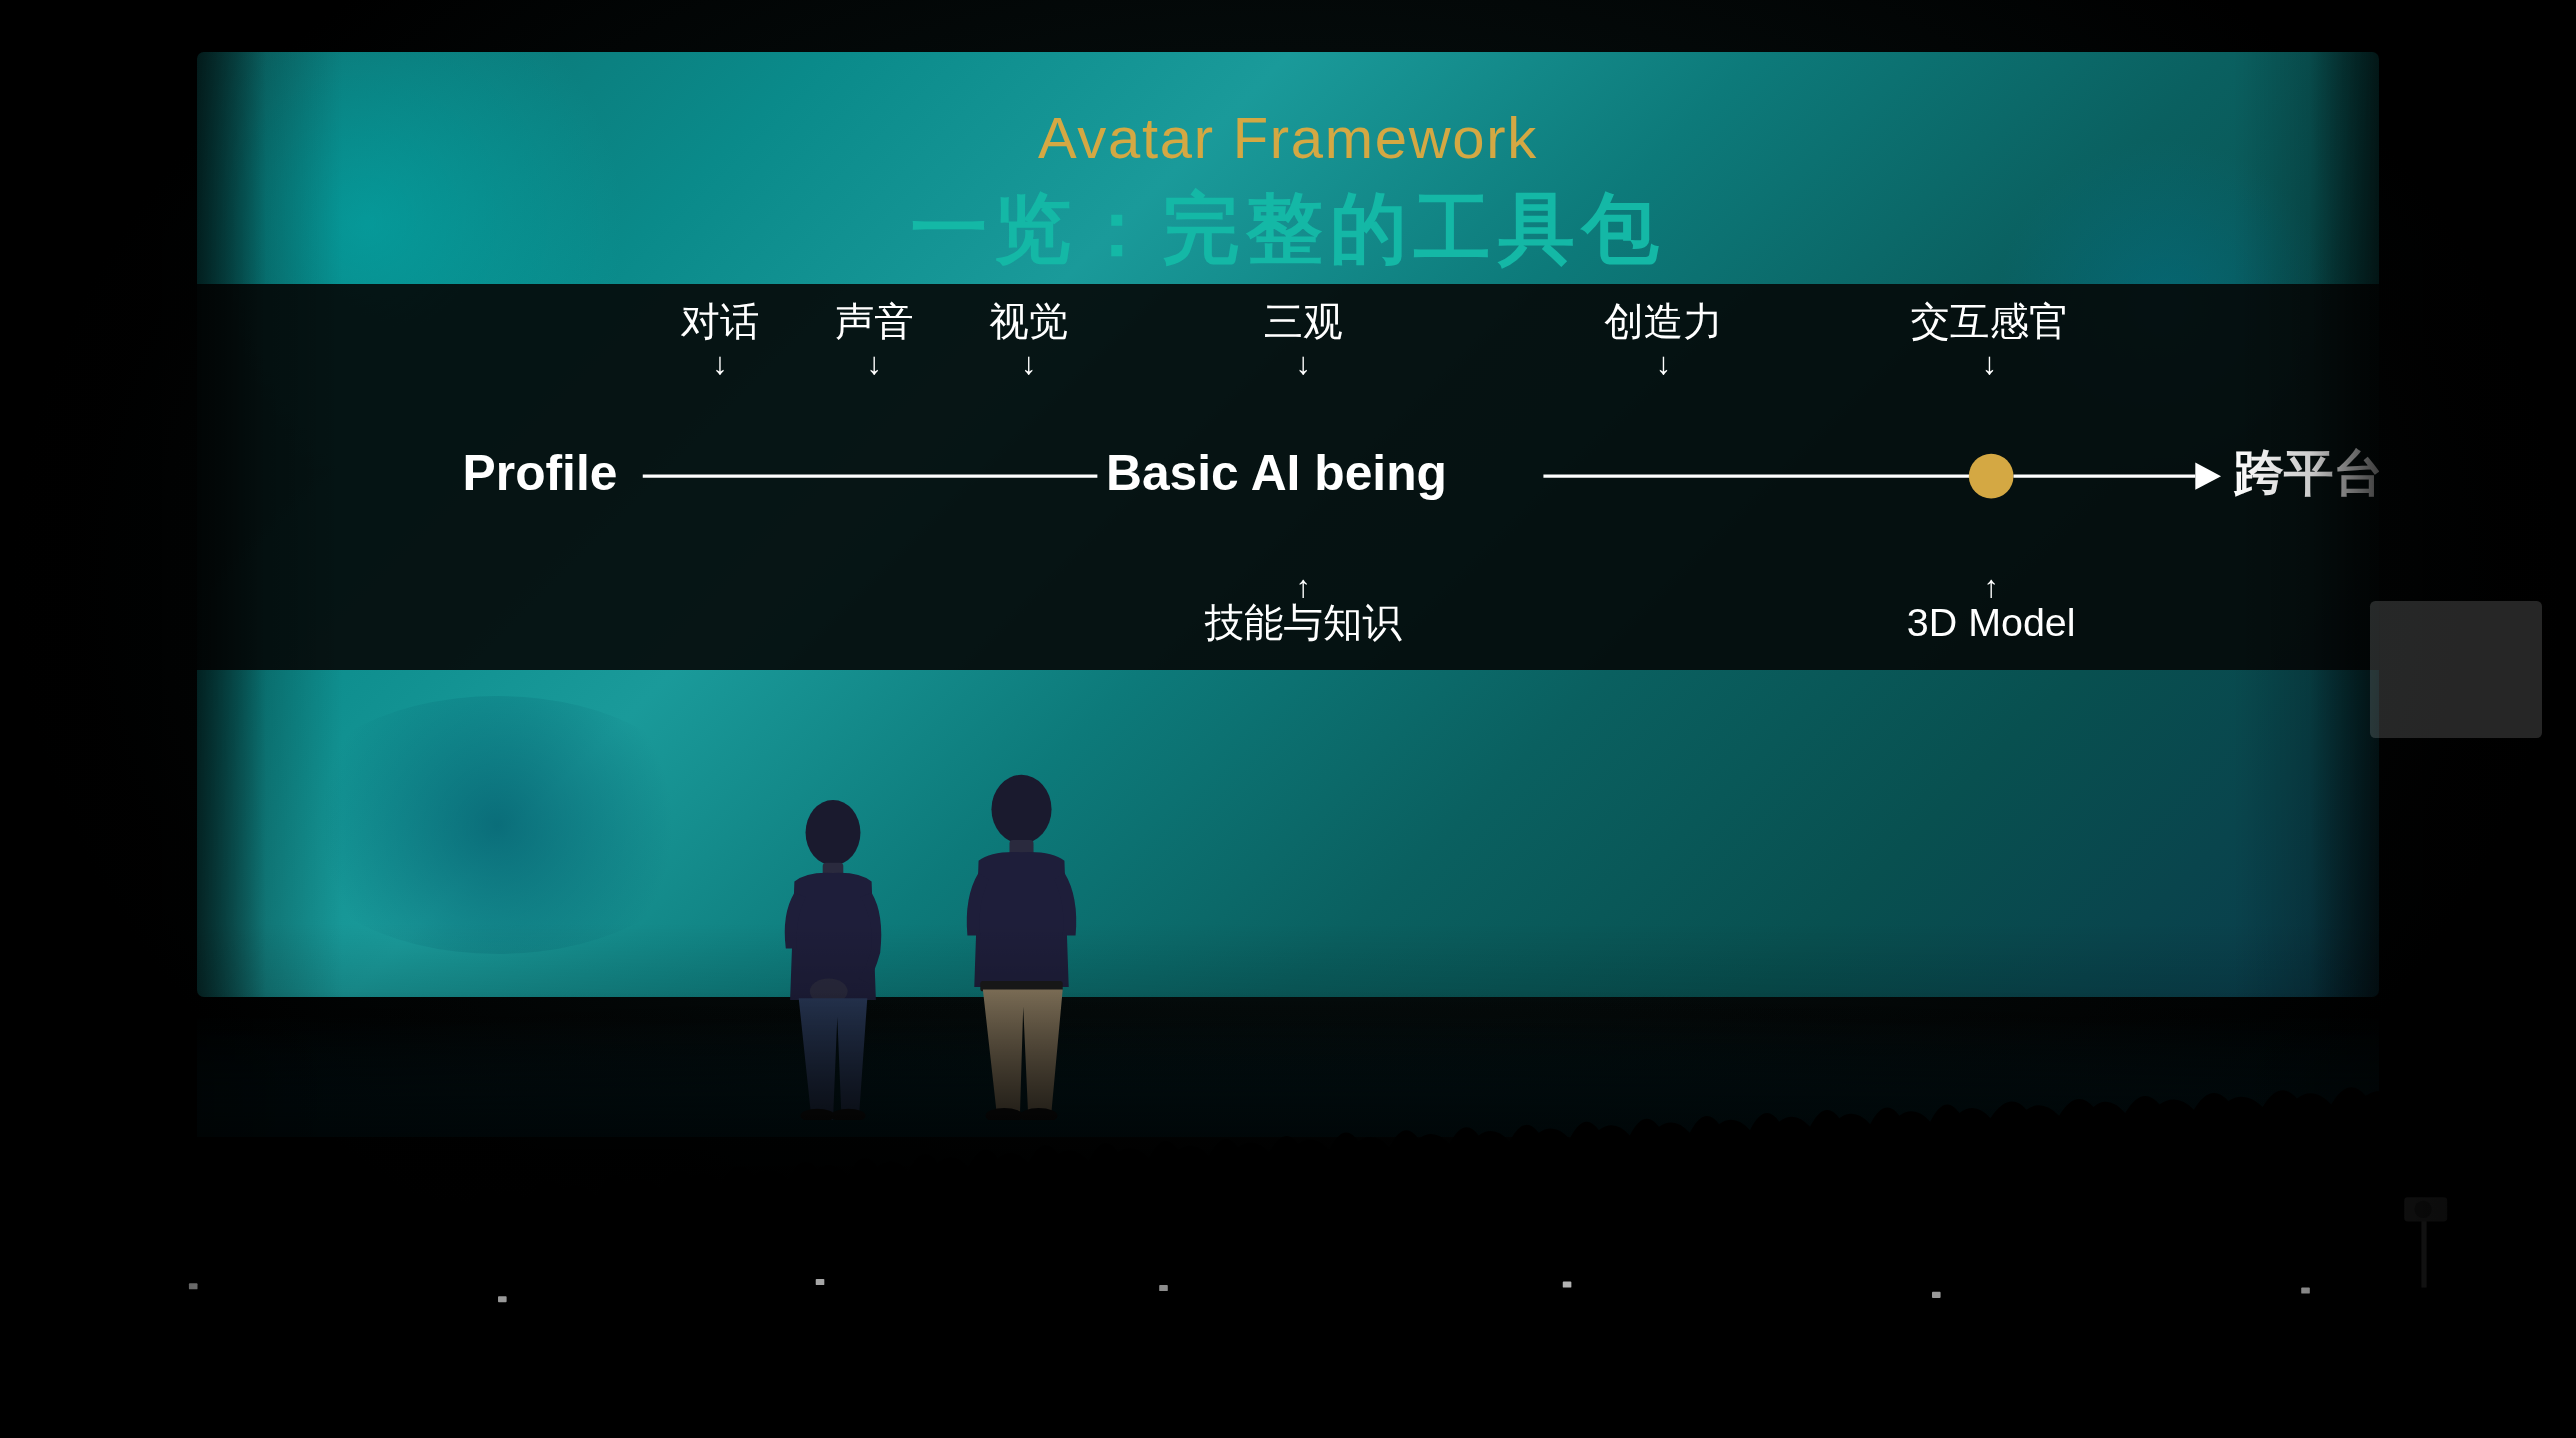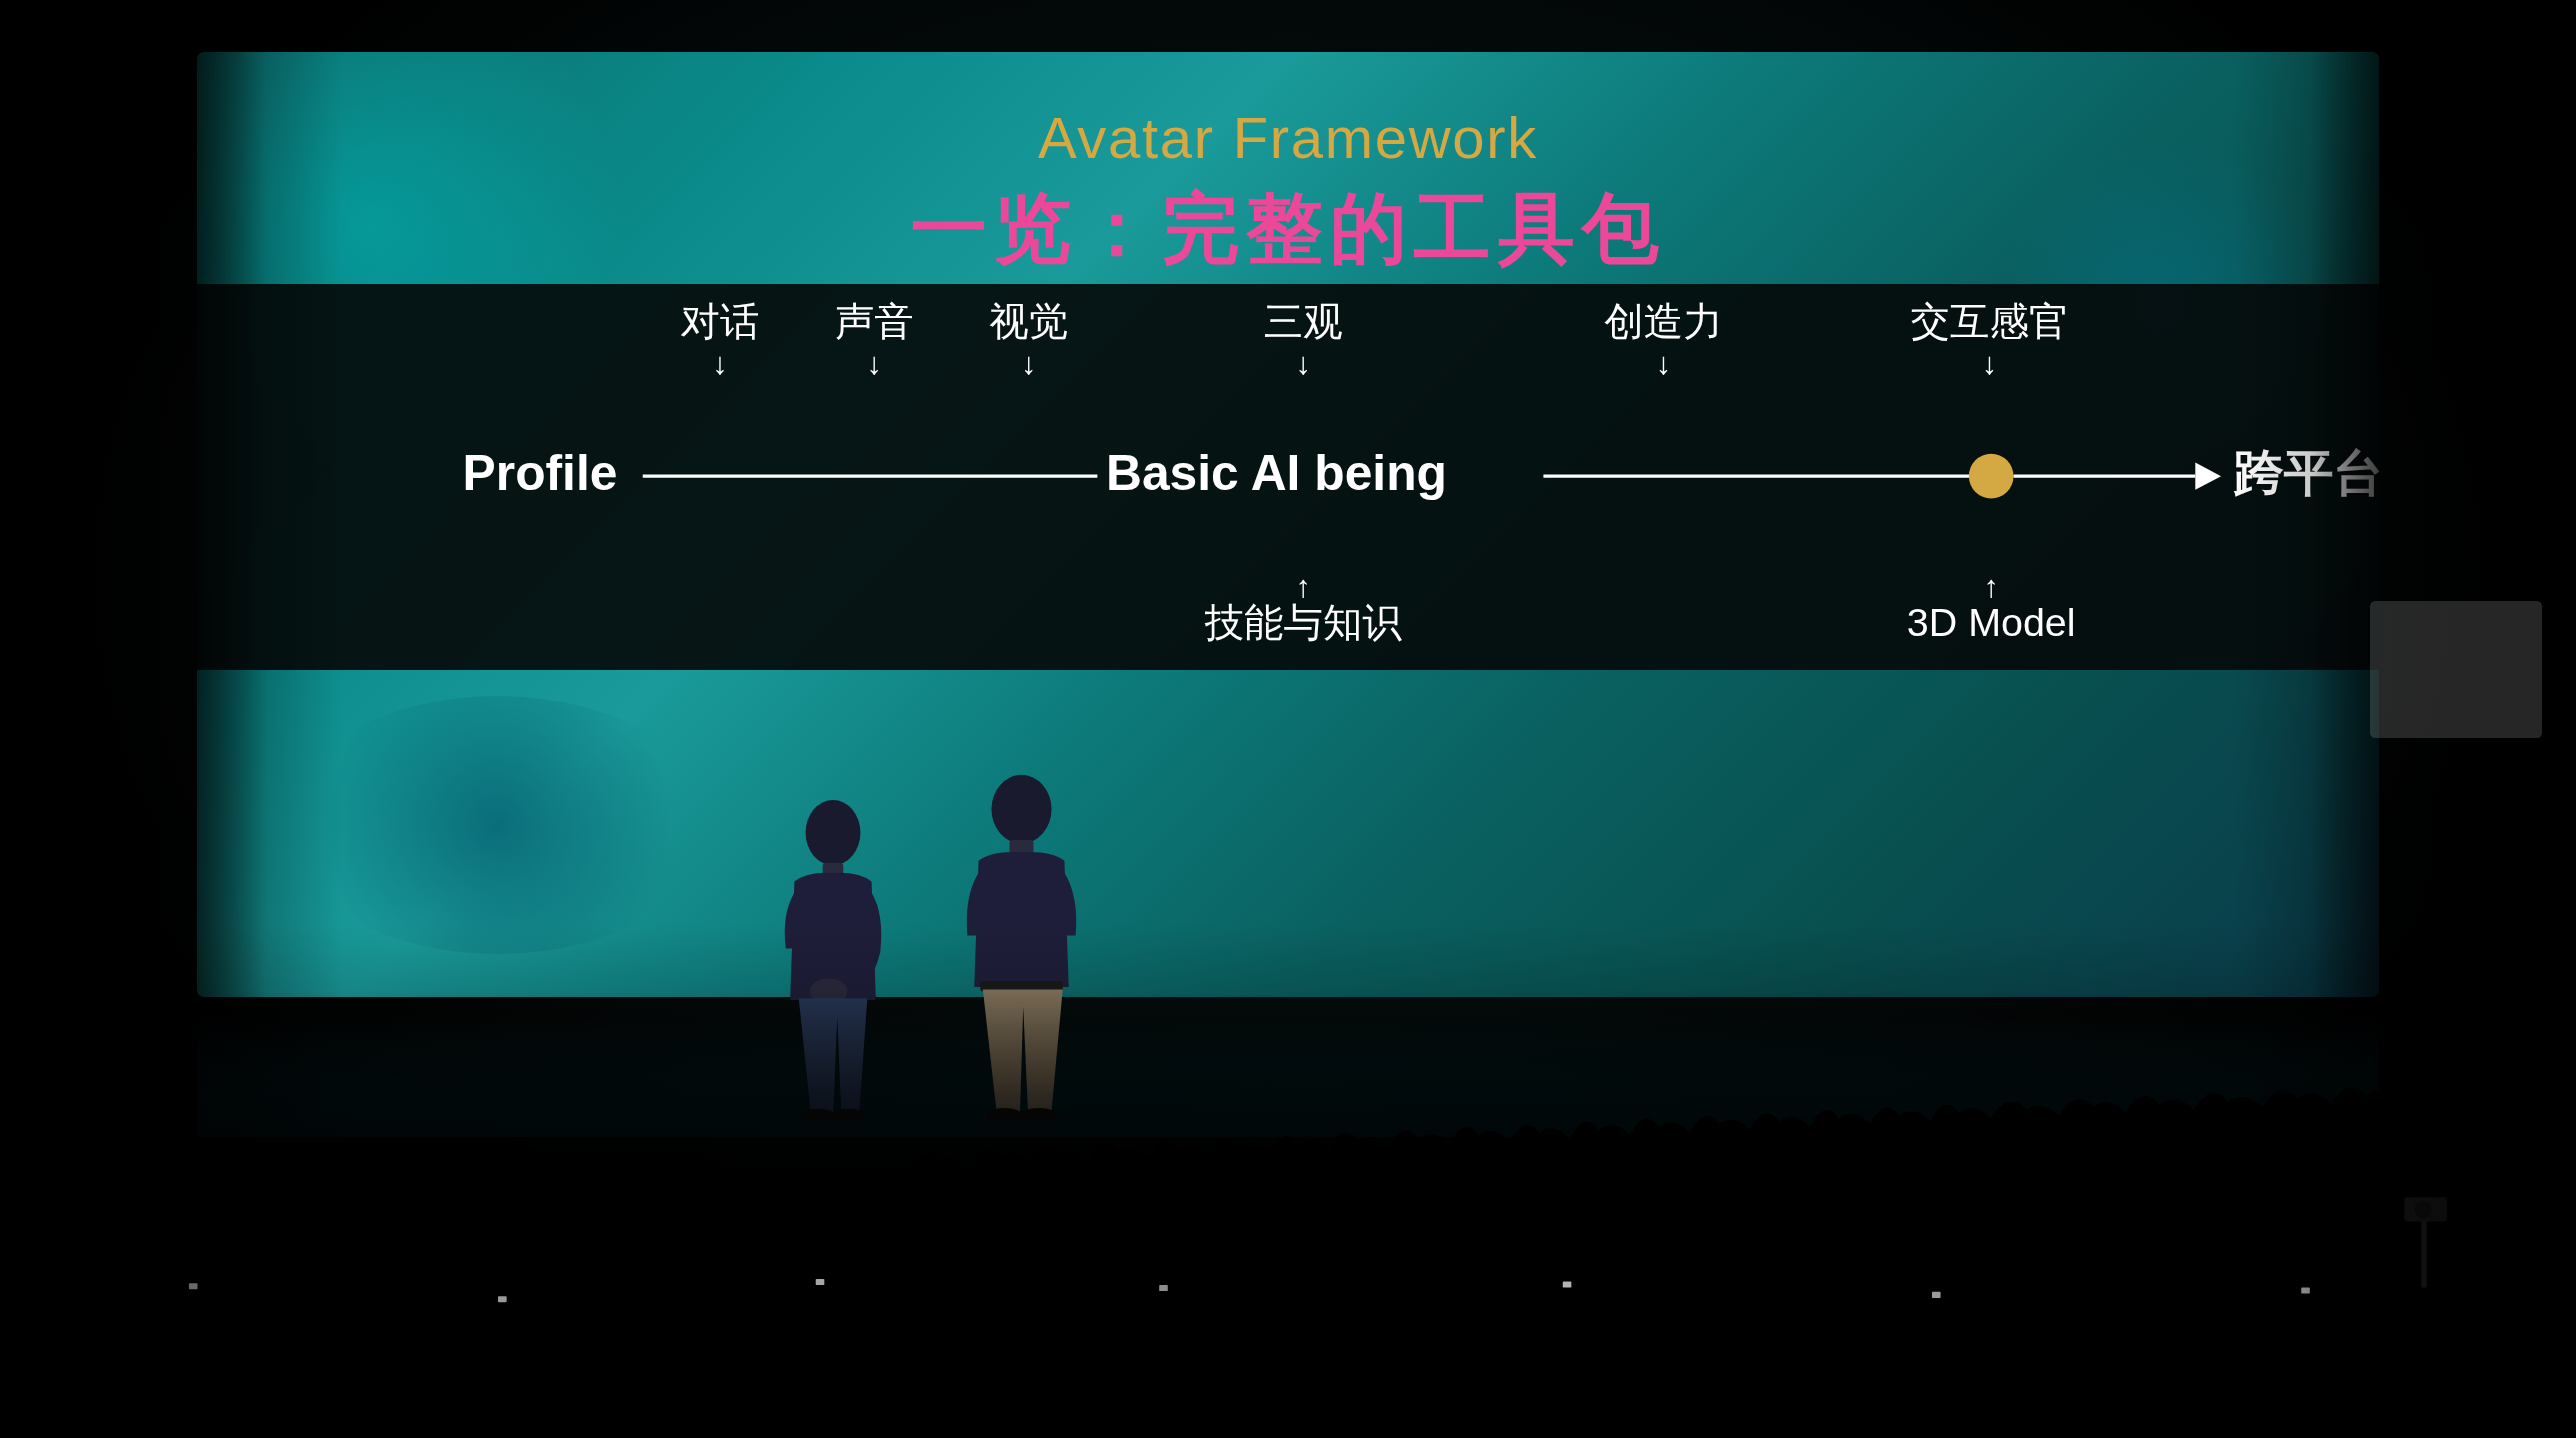--- a/index.html
+++ b/index.html
@@ -79,21 +79,21 @@
       font-size: 58px;
       font-weight: 400;
       color: #d4a843;
       letter-spacing: 1.7px;
       margin-bottom: 6.9px;
     }
 
     .slide-title-zh {
       font-size: 77px;
       font-weight: 700;
-      color: #ec4899;
+      color: #14b8a6;
       letter-spacing: 6.9px;
     }
 
     
     .diagram-bar {
       position: absolute;
       top: 232px;
       left: 0;
       right: 0;
       height: 386px;

